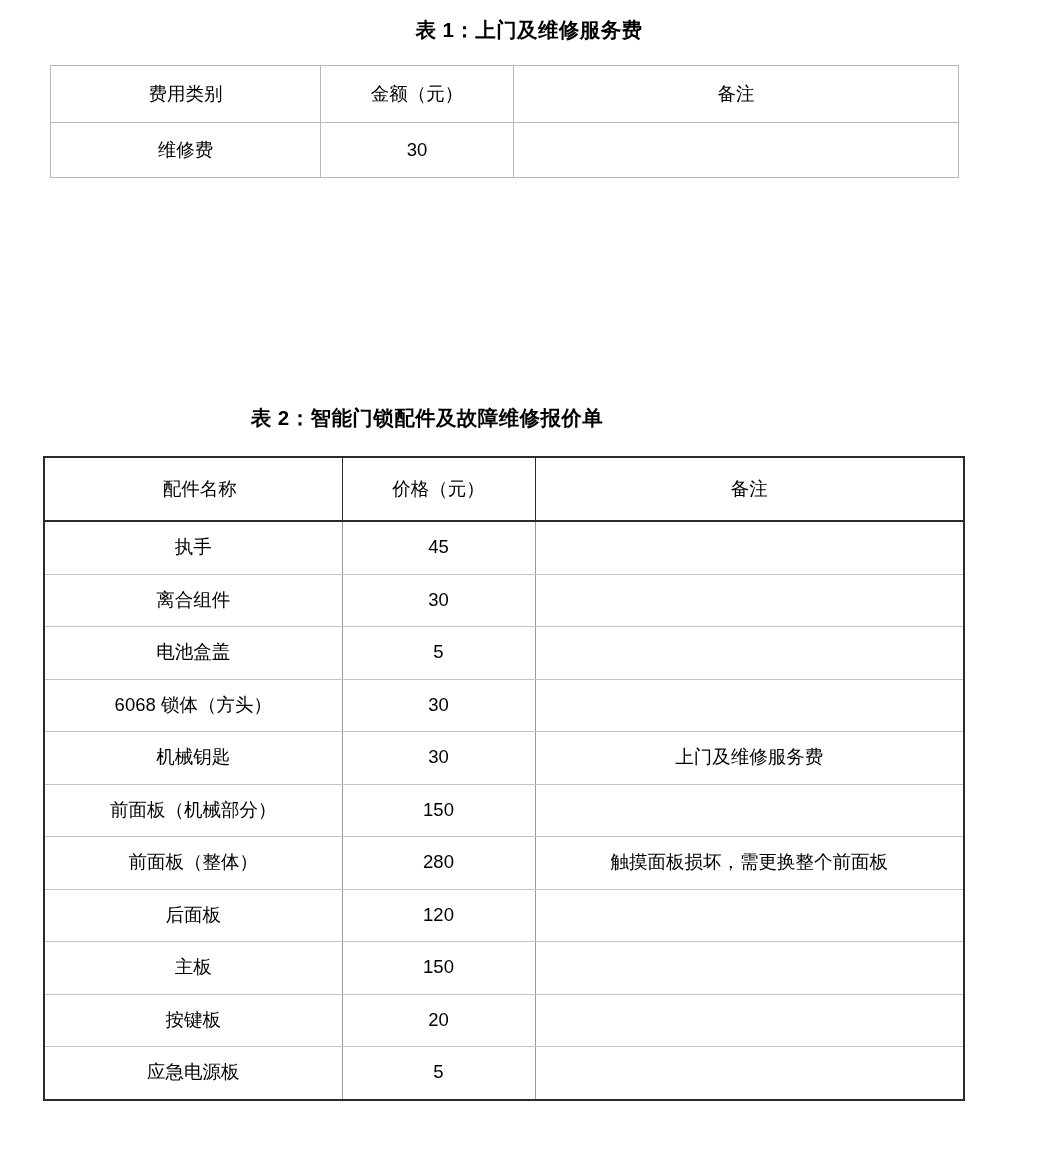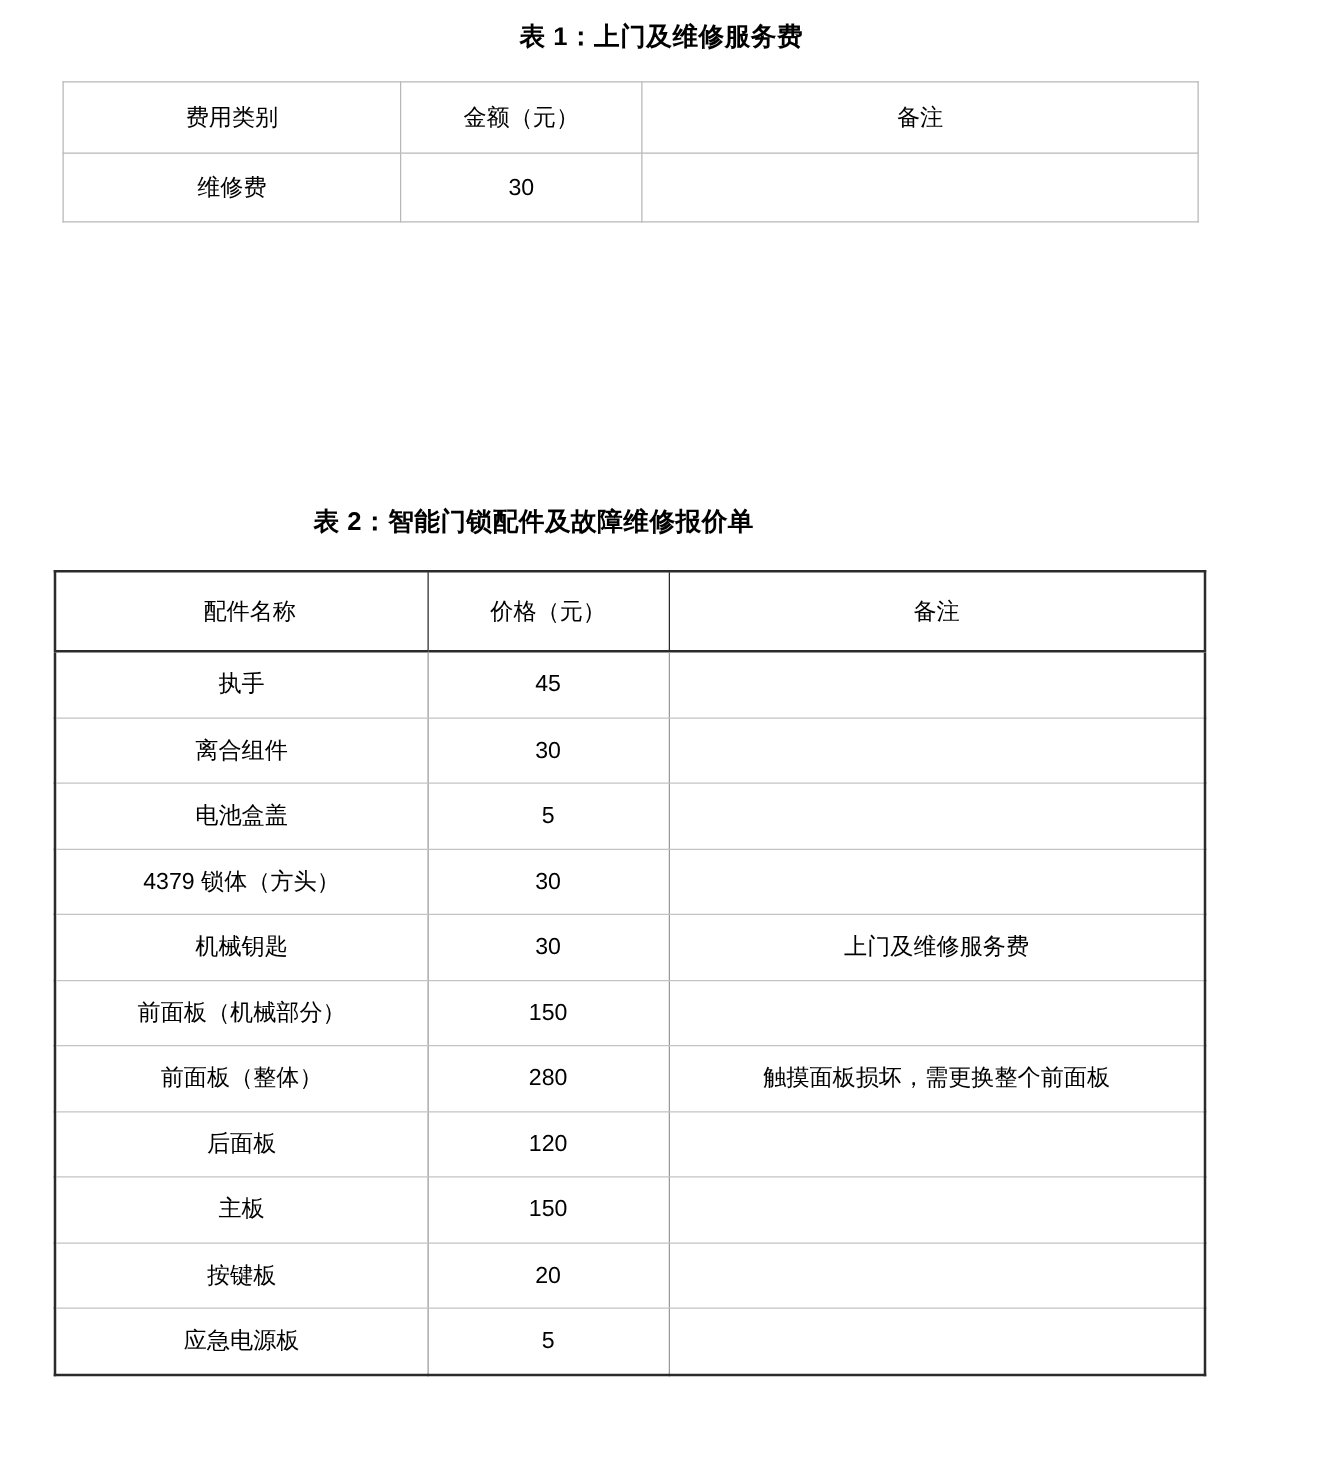--- a/index.html
+++ b/index.html
@@ -187,21 +187,21 @@
             <td>离合组件</td>
             <td>30</td>
             <td></td>
           </tr>
           <tr>
             <td>电池盒盖</td>
             <td>5</td>
             <td></td>
           </tr>
           <tr>
-            <td>4379 锁体（方头）</td>
+            <td>6068 锁体（方头）</td>
             <td>30</td>
             <td></td>
           </tr>
           <tr>
             <td>机械钥匙</td>
             <td>30</td>
             <td>上门及维修服务费</td>
           </tr>
           <tr>
             <td>前面板（机械部分）</td>

